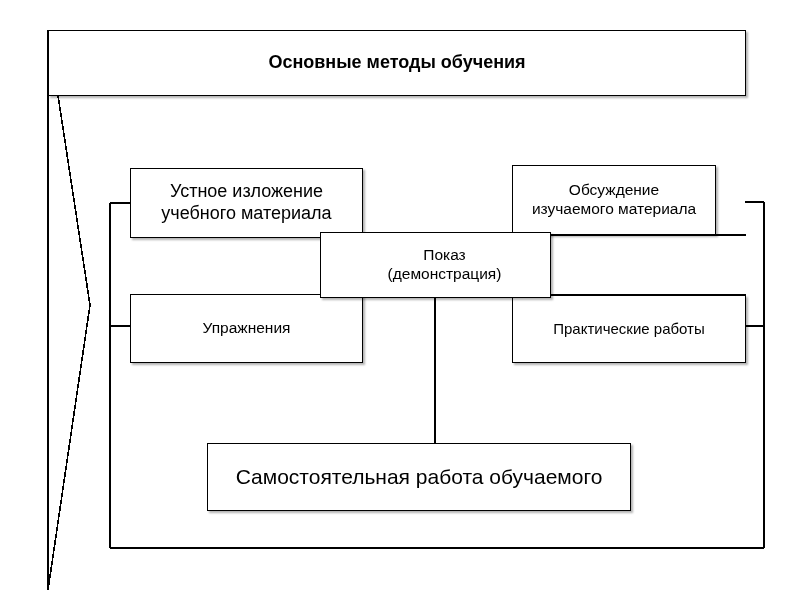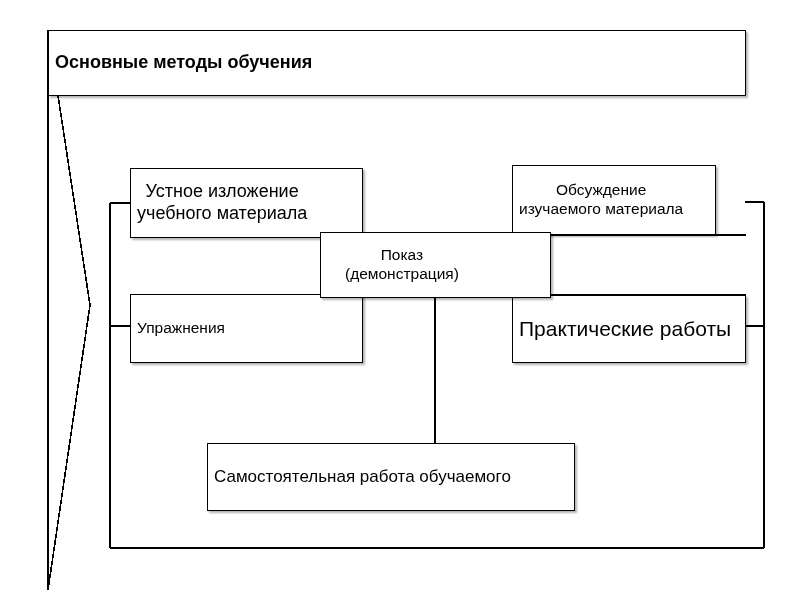--- a/index.html
+++ b/index.html
@@ -27,20 +27,21 @@
     width: 800px;
     height: 600px;
   }
   .node-box {
     position: absolute;
     box-sizing: border-box;
     background: #ffffff;
     border: 1.6px solid #000000;
     display: flex;
     align-items: center;
+    justify-content: center;
     text-align: center;
     line-height: 1.22;
     color: #000000;
     box-shadow: 2px 2px 2px rgba(0,0,0,0.30);
   }
   .node-text {
     display: block;
     padding: 0 6px;
     white-space: pre-line;
   }
@@ -67,34 +68,34 @@
   }
   #node-exercises {
     left: 130px; top: 294px;
     width: 233px; height: 69px;
     font-size: 15.5px;
     z-index: 4;
   }
   #node-practical {
     left: 512px; top: 295px;
     width: 234px; height: 68px;
-    font-size: 21px;
+    font-size: 15px;
     z-index: 4;
   }
   #node-demo {
     left: 320px; top: 232px;
     width: 231px; height: 66px;
     font-size: 15.5px;
     z-index: 6;
     padding-left: 18px;
   }
   #node-selfwork {
     left: 207px; top: 443px;
-    width: 368px; height: 68px;
-    font-size: 17px;
+    width: 424px; height: 68px;
+    font-size: 21px;
     z-index: 4;
   }
 </style>
 </head>
 <body>
 
 <div id="diagram-root">
 
   <svg class="svg-layer" viewBox="0 0 800 600">
     <g fill="none" stroke="#000000" stroke-width="1.6" shape-rendering="crispEdges">

